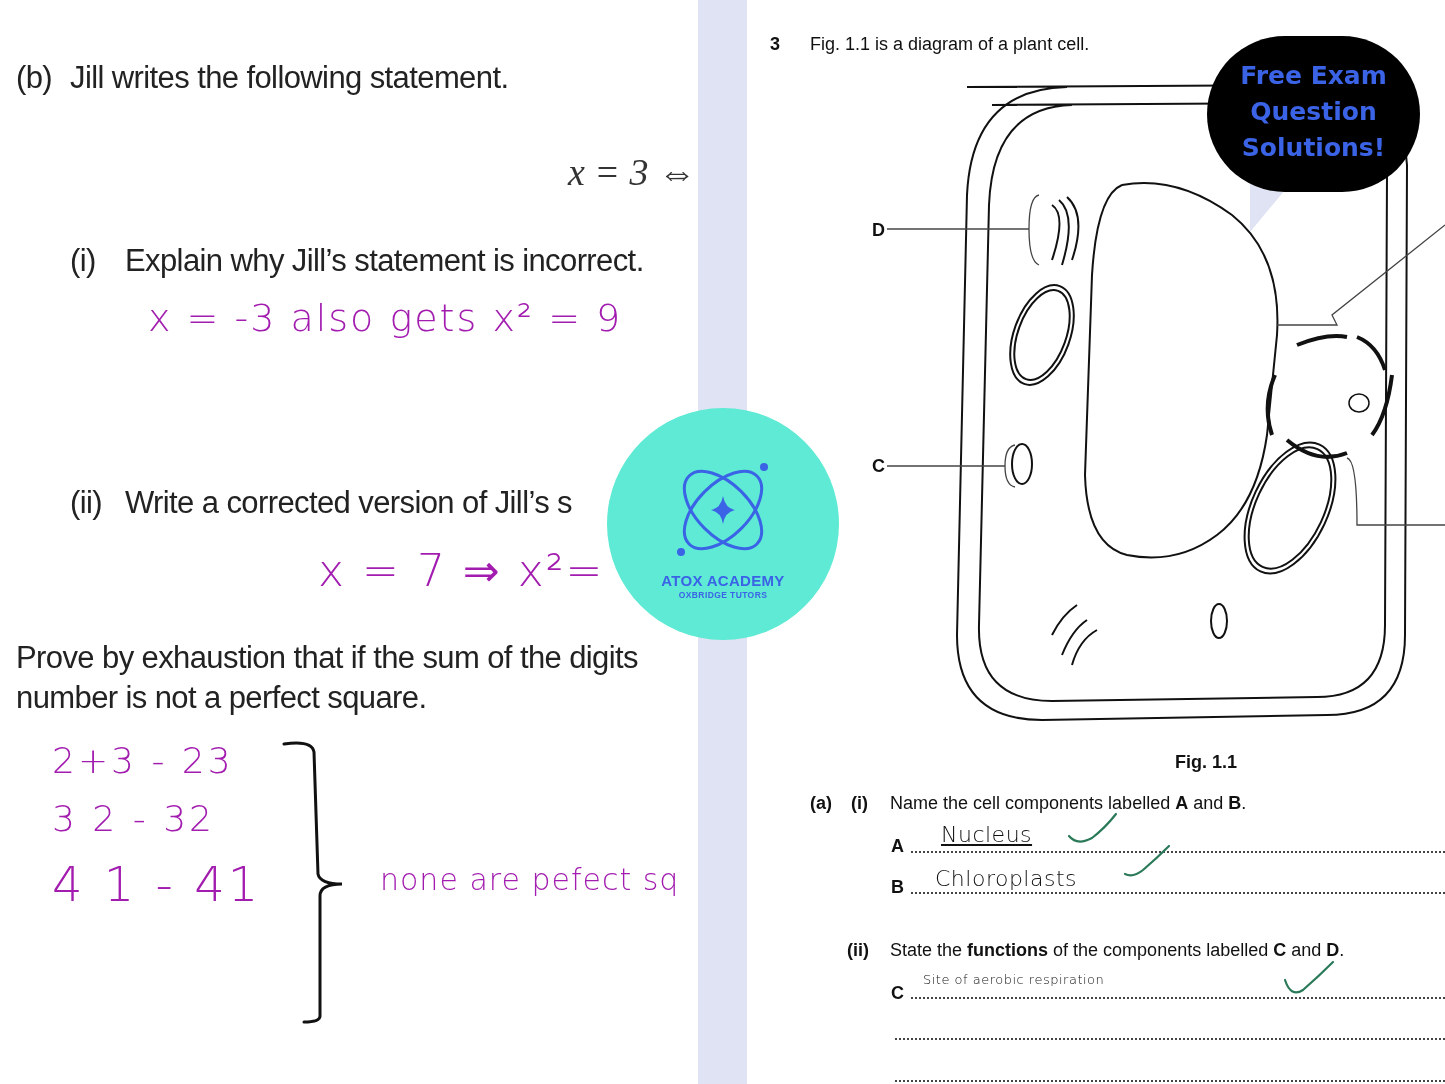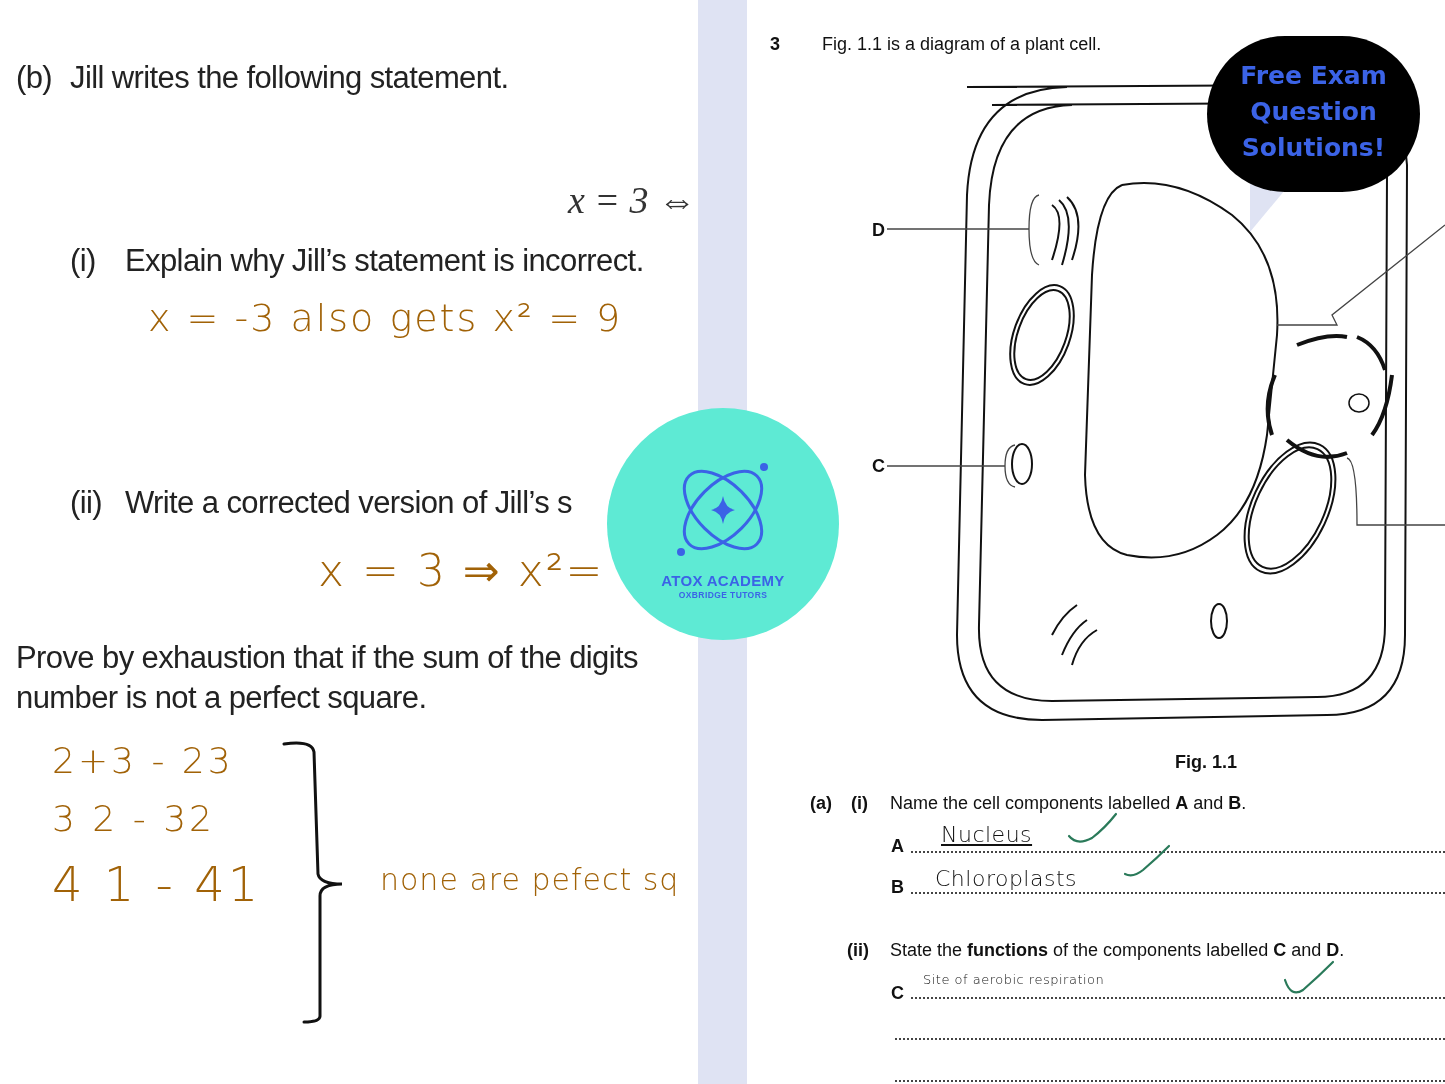--- a/index.html
+++ b/index.html
@@ -2,69 +2,69 @@
 <html><head>
 <meta charset="utf-8">
 <style>
   html,body{margin:0;padding:0;}
   body{width:1445px;height:1084px;position:relative;overflow:hidden;background:#fff;font-family:"Liberation Sans",sans-serif;color:#111;}
   .abs{position:absolute;}
   .left-panel{left:0;top:0;width:698px;height:1084px;background:#fff;overflow:hidden;}
   .divider-strip{left:698px;top:0;width:49px;height:1084px;background:#dfe3f3;}
   .right-panel{left:747px;top:0;width:698px;height:1084px;background:#fff;overflow:hidden;}
   .print{font-family:"Liberation Sans",sans-serif;color:#222;font-size:31px;letter-spacing:-0.6px;white-space:nowrap;}
-  .hand{font-family:"DejaVu Sans",sans-serif;color:#a16207;white-space:nowrap;font-weight:300;}
+  .hand{font-family:"DejaVu Sans",sans-serif;color:#a21caf;white-space:nowrap;font-weight:300;}
   .math{font-family:"Liberation Serif",serif;font-size:38px;color:#333;white-space:nowrap;}
   .small{font-size:18px;color:#111;white-space:nowrap;}
   .bold{font-weight:bold;}
   .dots{border-bottom:2px dotted #444;height:0;}
   .hand-ans{font-family:"DejaVu Sans",sans-serif;font-size:22px;color:#111;white-space:nowrap;font-weight:300;letter-spacing:0.5px;}
   .logo-circle{left:607px;top:408px;width:232px;height:232px;border-radius:50%;background:#5eead4;}
   .logo-title{color:#3b63e6;font-weight:bold;font-size:15px;text-align:center;width:232px;left:0;letter-spacing:0.3px;}
   .logo-sub{color:#3b63e6;font-weight:bold;font-size:8.5px;text-align:center;width:232px;left:0;letter-spacing:0.4px;}
   .bubble{left:1207px;top:36px;width:213px;height:156px;border-radius:80px;background:#000000;}
   .bubble-tail{left:1250px;top:160px;width:0;height:0;border-left:0 solid transparent;border-right:60px solid transparent;border-top:72px solid #dfe3f3;}
   .bubble-text{left:0;top:22px;width:213px;text-align:center;color:#3b63e6;font-weight:bold;font-size:25px;line-height:36px;font-family:"DejaVu Sans",sans-serif;}
   .tick{stroke:#2a7a5a;stroke-width:2.2;fill:none;stroke-linecap:round;}
 </style>
 </head>
 <body>
 
 <div class="abs left-panel">
   <div class="abs print" style="left:16px;top:60px;">(b)</div>
   <div class="abs print" style="left:70px;top:60px;">Jill writes the following statement.</div>
-  <div class="abs math" style="left:568px;top:150px;font-style:italic;margin-top:28px;">x = 3 ⇔</div>
+  <div class="abs math" style="left:568px;top:150px;font-style:italic;">x = 3 ⇔</div>
 
   <div class="abs print" style="left:70px;top:243px;">(i)</div>
   <div class="abs print" style="left:125px;top:243px;">Explain why Jill’s statement is incorrect.</div>
   <div class="abs hand" style="left:148px;top:296px;font-size:38px;letter-spacing:2px;">x = -3  also gets  x² = 9</div>
 
   <div class="abs print" style="left:70px;top:485px;">(ii)</div>
   <div class="abs print" style="left:125px;top:485px;">Write a corrected version of Jill’s s</div>
-  <div class="abs hand" style="left:318px;top:545px;font-size:44px;letter-spacing:2px;">x = 3 ⇒ x²=</div>
+  <div class="abs hand" style="left:318px;top:545px;font-size:44px;letter-spacing:2px;">x = 7 ⇒ x²=</div>
 
   <div class="abs print" style="left:16px;top:640px;">Prove by exhaustion that if the sum of the digits</div>
   <div class="abs print" style="left:16px;top:680px;">number is not a perfect square.</div>
 
   <div class="abs" style="left:52px;top:740px;">
     <div class="hand" style="font-size:36px;height:58px;letter-spacing:3px;">2+3 - 23</div>
     <div class="hand" style="font-size:36px;height:58px;letter-spacing:3px;">3 2 - 32</div>
     <div class="hand" style="font-size:48px;height:58px;letter-spacing:3px;">4 1 - 41</div>
   </div>
   <svg class="abs" style="left:280px;top:738px;" width="100" height="290">
     <path d="M4 6 Q32 2 34 14 L38 136 Q40 146 62 146 Q40 146 40 158 L40 278 Q40 284 24 284" stroke="#111" stroke-width="3" fill="none" stroke-linecap="round"></path>
   </svg>
   <div class="abs hand" style="left:380px;top:862px;font-size:30px;letter-spacing:1px;">none are pefect sq</div>
 </div>
 
 <div class="abs divider-strip"></div>
 
 <div class="abs right-panel">
   <div class="abs small bold" style="left:23px;top:34px;">3</div>
-  <div class="abs small" style="left:63px;top:34px;margin-left:12px;">Fig. 1.1 is a diagram of a plant cell.</div>
+  <div class="abs small" style="left:63px;top:34px;">Fig. 1.1 is a diagram of a plant cell.</div>
 
   <svg class="abs" style="left:110px;top:75px;" width="588" height="650">
     <g fill="none" stroke="#111" stroke-width="2">
 
       <path d="M110 12 L460 10 Q545 10 550 90 L548 560 Q548 640 470 640 L185 645 Q100 645 100 560 L110 120 Q115 14 210 12"></path>
       <path d="M135 30 L450 28 Q525 28 530 100 L528 550 Q528 622 460 622 L195 626 Q120 626 122 550 L132 130 Q136 32 215 30"></path>
 
       <path d="M265 110 Q320 100 375 140 Q425 180 420 260 L410 360 Q400 430 360 460 Q320 490 270 480 Q230 470 228 400 L235 200 Q240 120 265 110"></path>
 
       <ellipse cx="185" cy="260" rx="28" ry="52" transform="rotate(20 185 260)"></ellipse>

